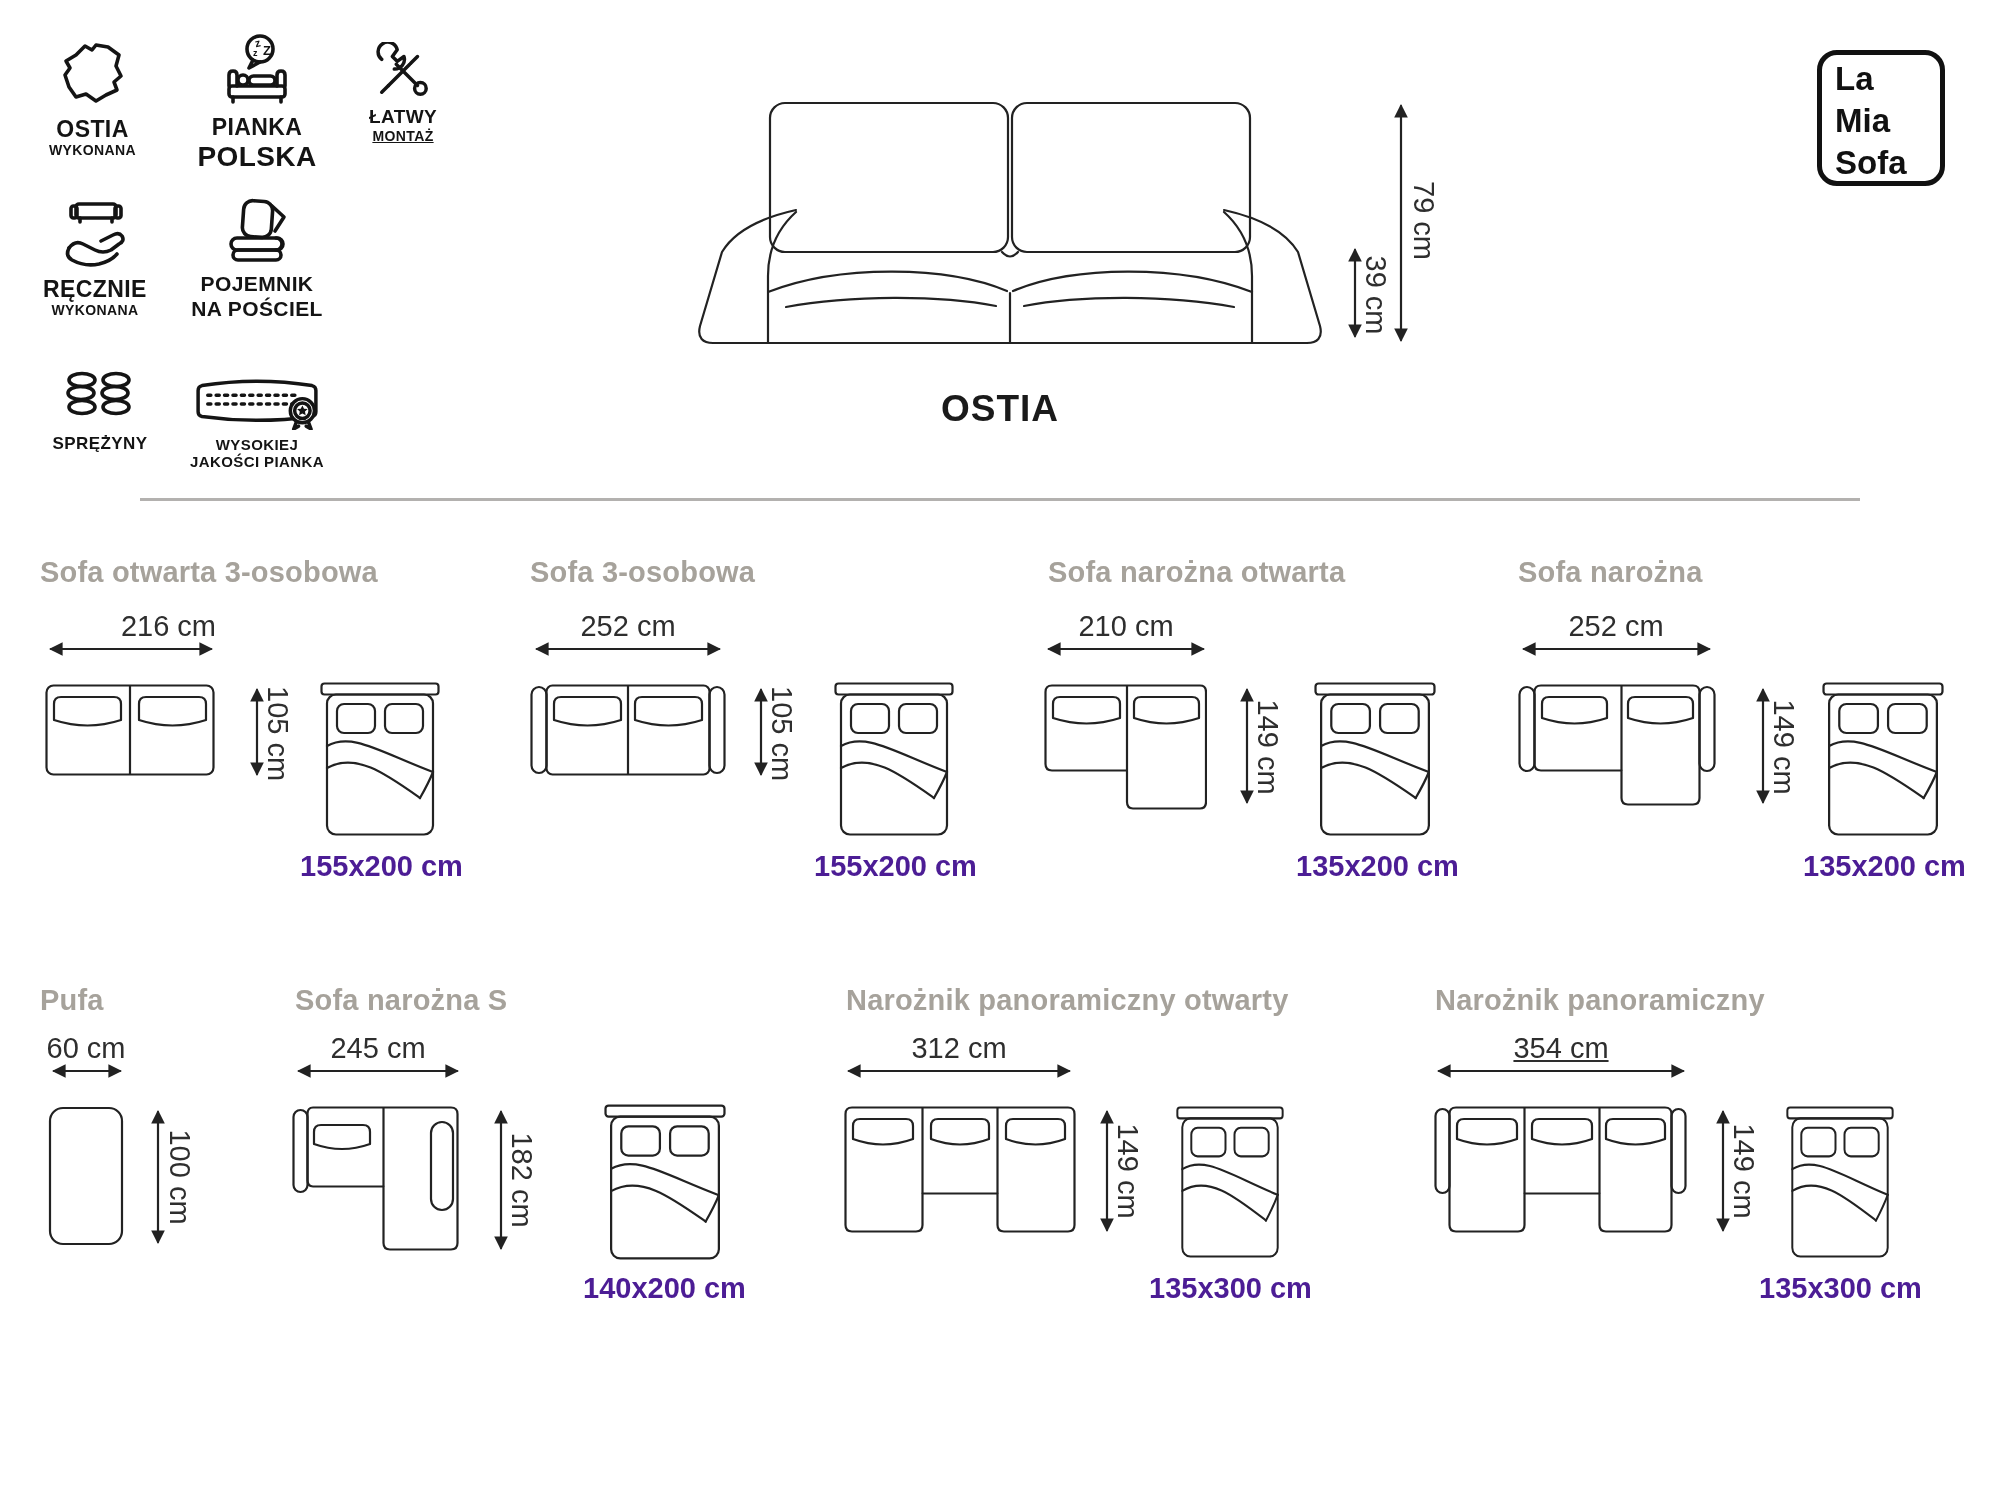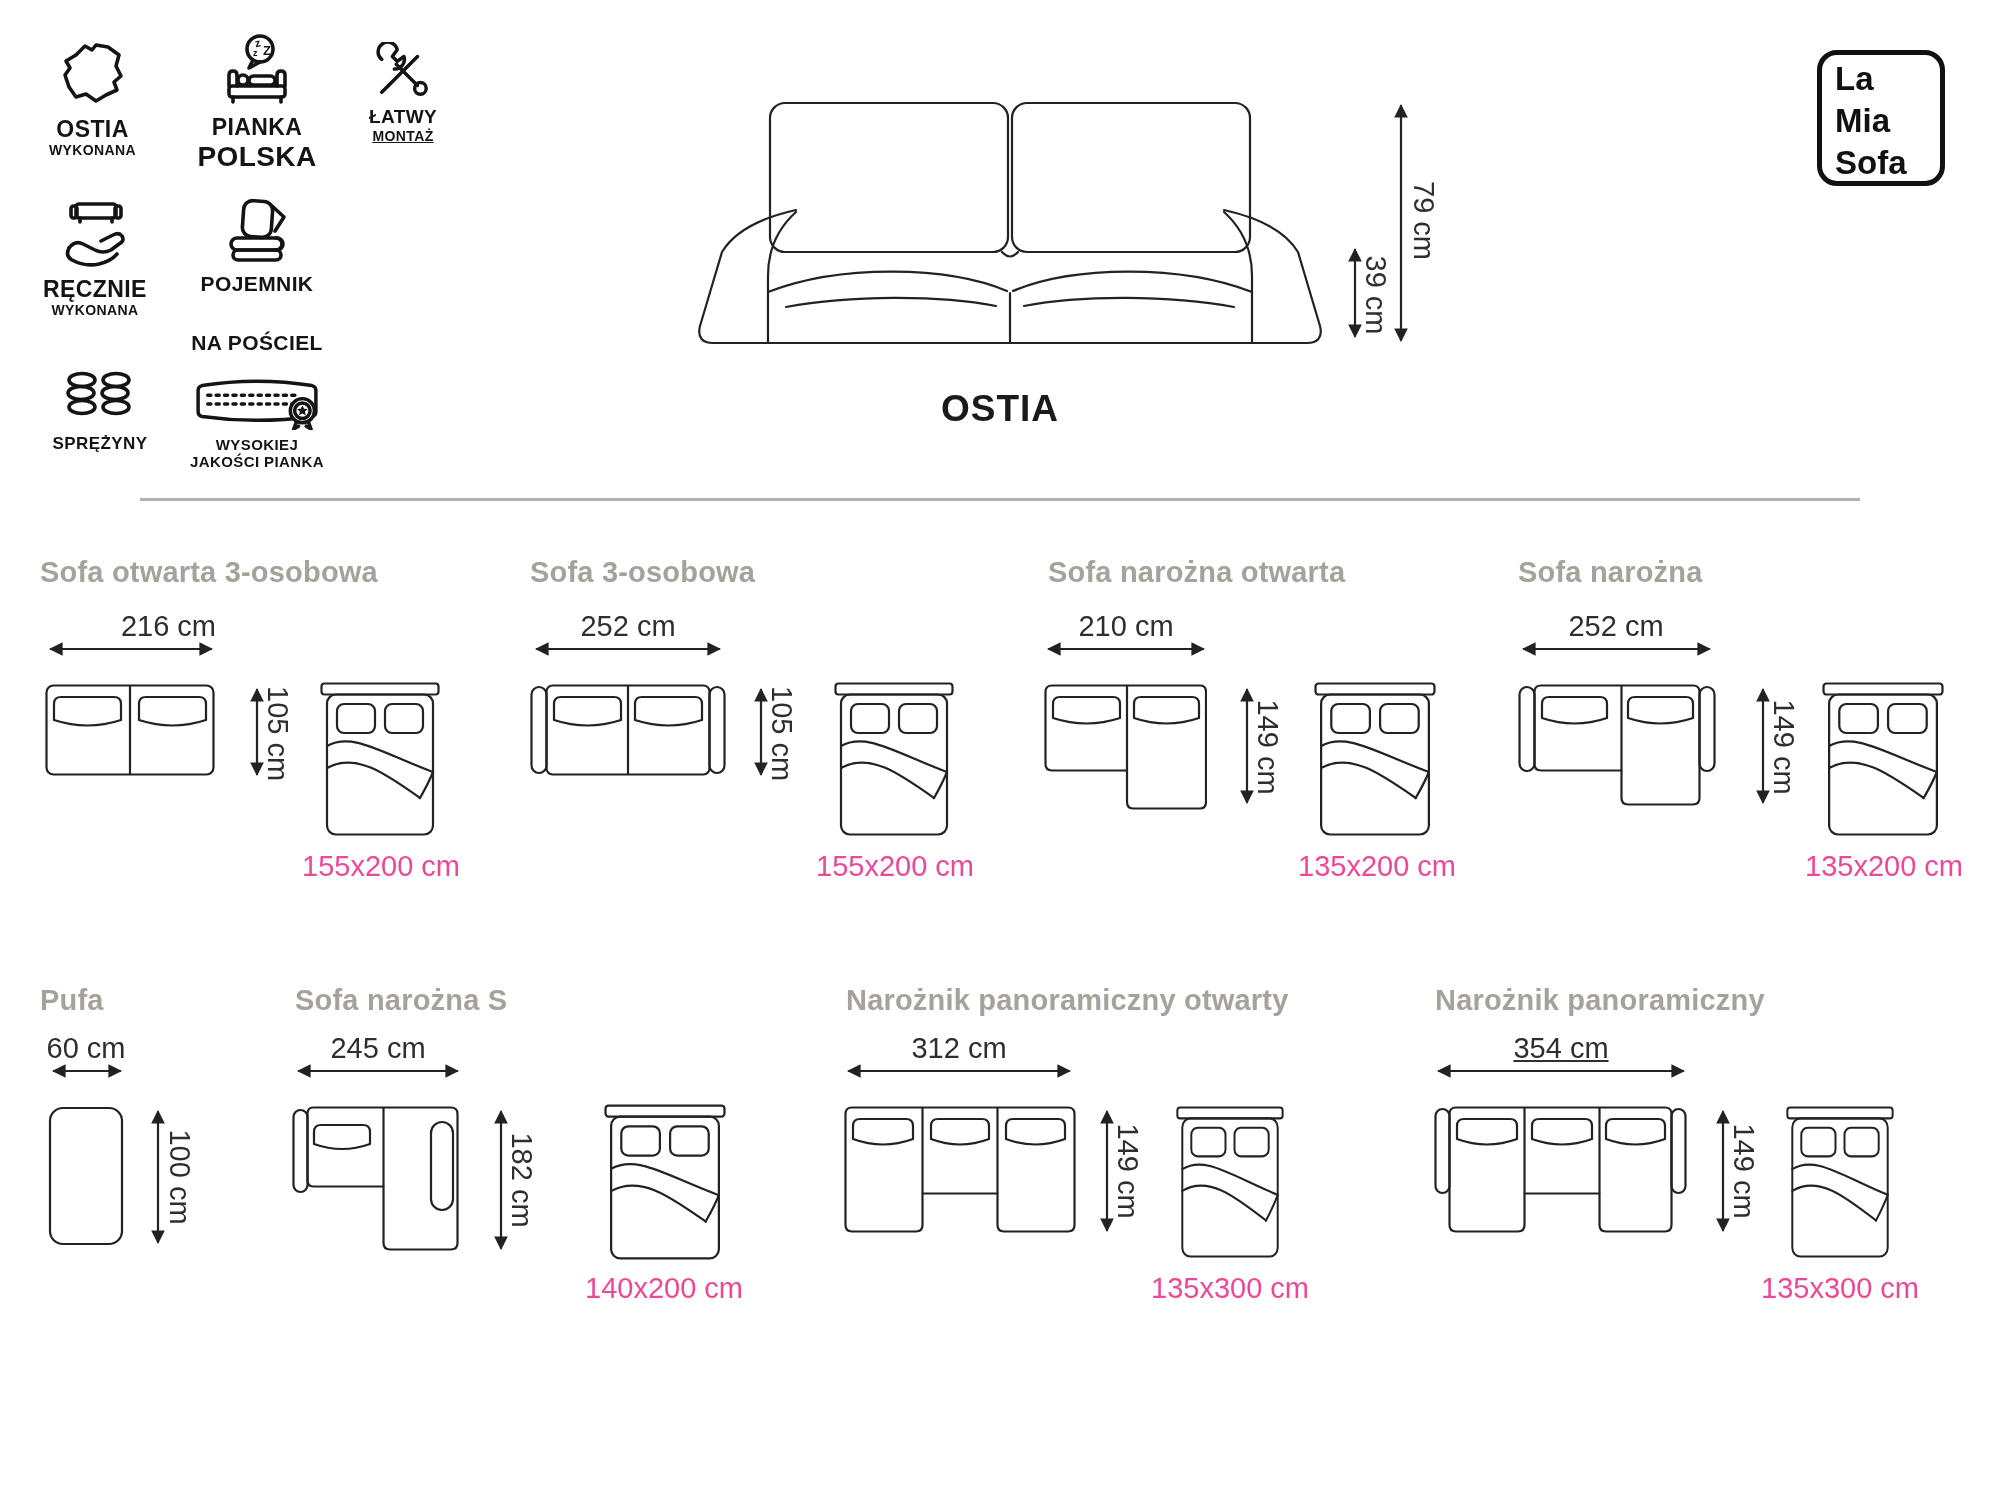--- a/index.html
+++ b/index.html
@@ -9,21 +9,21 @@
   
   svg.lw *{fill:none;stroke:#222222;stroke-width:2.2;stroke-linecap:round;stroke-linejoin:round;}
   svg.ic *{fill:none;stroke:#141414;stroke-width:3.6;stroke-linecap:round;stroke-linejoin:round;}
   svg .fl{fill:#141414;stroke:none;}
   svg .wh{fill:#ffffff;}
 
   .abs{position:absolute;}
   .cfg-title{position:absolute;font-size:29px;font-weight:700;color:#a6a29b;white-space:nowrap;letter-spacing:.2px;}
   .dimlbl{position:absolute;font-size:29px;font-weight:400;color:#2e2e2e;text-align:center;white-space:nowrap;}
   .rot{transform-origin:0 0;transform:rotate(90deg);}
-  .bedlbl{position:absolute;font-size:29px;font-weight:400;color:#ec4899;text-align:center;white-space:nowrap;}
+  .bedlbl{position:absolute;font-size:29px;font-weight:700;color:#4c1d95;text-align:center;white-space:nowrap;}
 
   .feat{position:absolute;display:flex;flex-direction:column;align-items:center;text-align:center;color:#141414;}
   .feat .l1{font-weight:700;letter-spacing:.4px;margin-top:6px;line-height:1.15;}
   .feat .l2{font-weight:700;letter-spacing:.4px;line-height:1.2;}
 
   #divider{position:absolute;left:140px;top:498px;width:1720px;height:3px;background:#b3b1af;}
 
   #ostia{position:absolute;left:880px;top:388px;width:240px;text-align:center;
          font-size:37px;font-weight:700;letter-spacing:1px;color:#1a1a1a;}
 
@@ -98,21 +98,21 @@
 
   <div class="feat" style="left:182px;top:194px;width:150px;">
     <svg class="ic" width="74" height="72" viewBox="0 0 74 72">
       <rect x="23" y="7" width="29" height="36" rx="9" transform="rotate(4 37 25)"></rect>
       <path d="M52,12 L64,23 L55,37"></path>
       <rect x="11" y="44" width="52" height="12" rx="6"></rect>
       <rect x="13" y="56" width="48" height="10" rx="5"></rect>
       <path d="M56,44 a6,6 0 0 1 0,12"></path>
     </svg>
     <div class="l1" style="font-size:21px;">POJEMNIK</div>
-    <div class="l2" style="font-size:21px;margin-top:34px;">NA POŚCIEL</div>
+    <div class="l2" style="font-size:21px;">NA POŚCIEL</div>
   </div>
 
   <div class="feat" style="left:30px;top:364px;width:140px;">
     <svg class="ic" width="76" height="64" viewBox="0 0 76 54">
       <ellipse cx="20" cy="11" rx="13" ry="6.5"></ellipse>
       <ellipse cx="19" cy="24" rx="13" ry="6.5"></ellipse>
       <ellipse cx="20" cy="38" rx="13" ry="6.5"></ellipse>
       <ellipse cx="54" cy="11" rx="13" ry="6.5"></ellipse>
       <ellipse cx="53" cy="24" rx="13" ry="6.5"></ellipse>
       <ellipse cx="54" cy="38" rx="13" ry="6.5"></ellipse>

